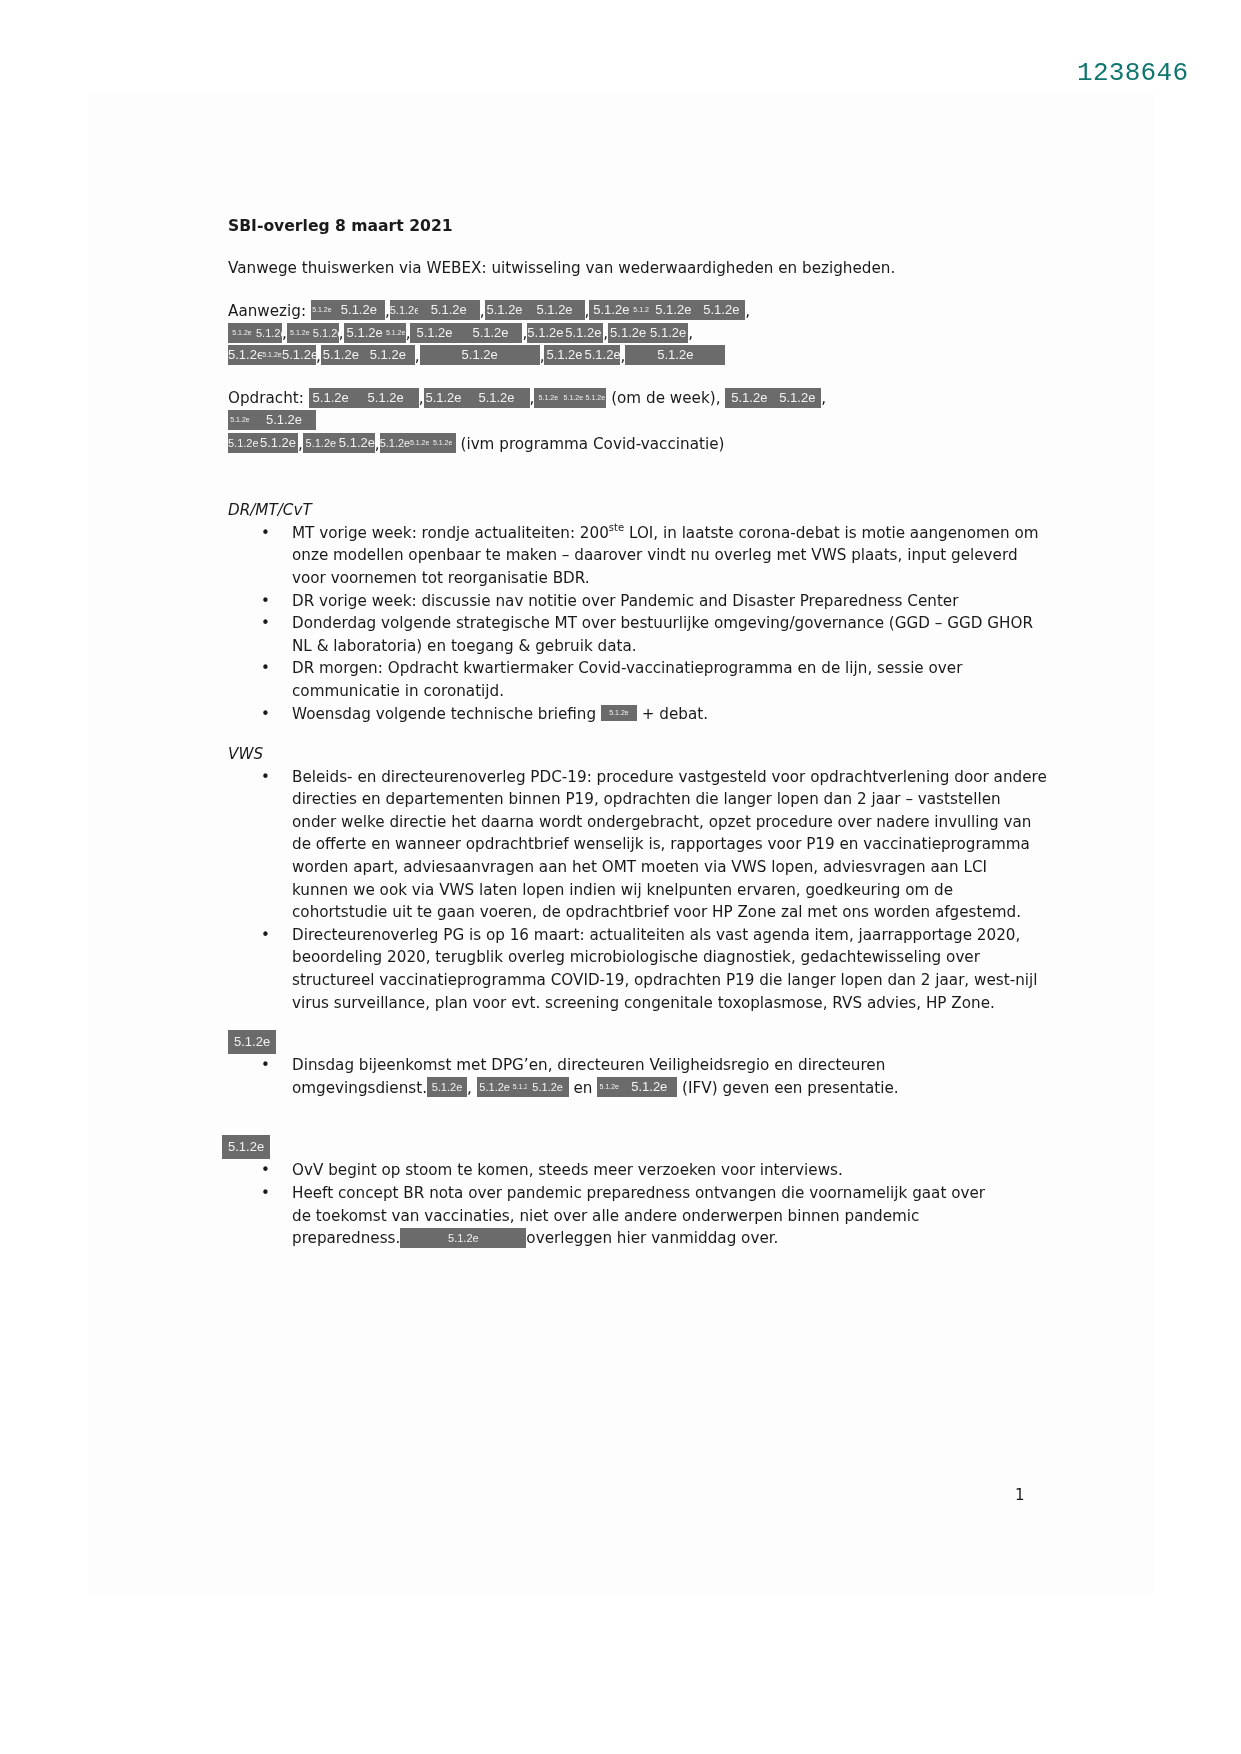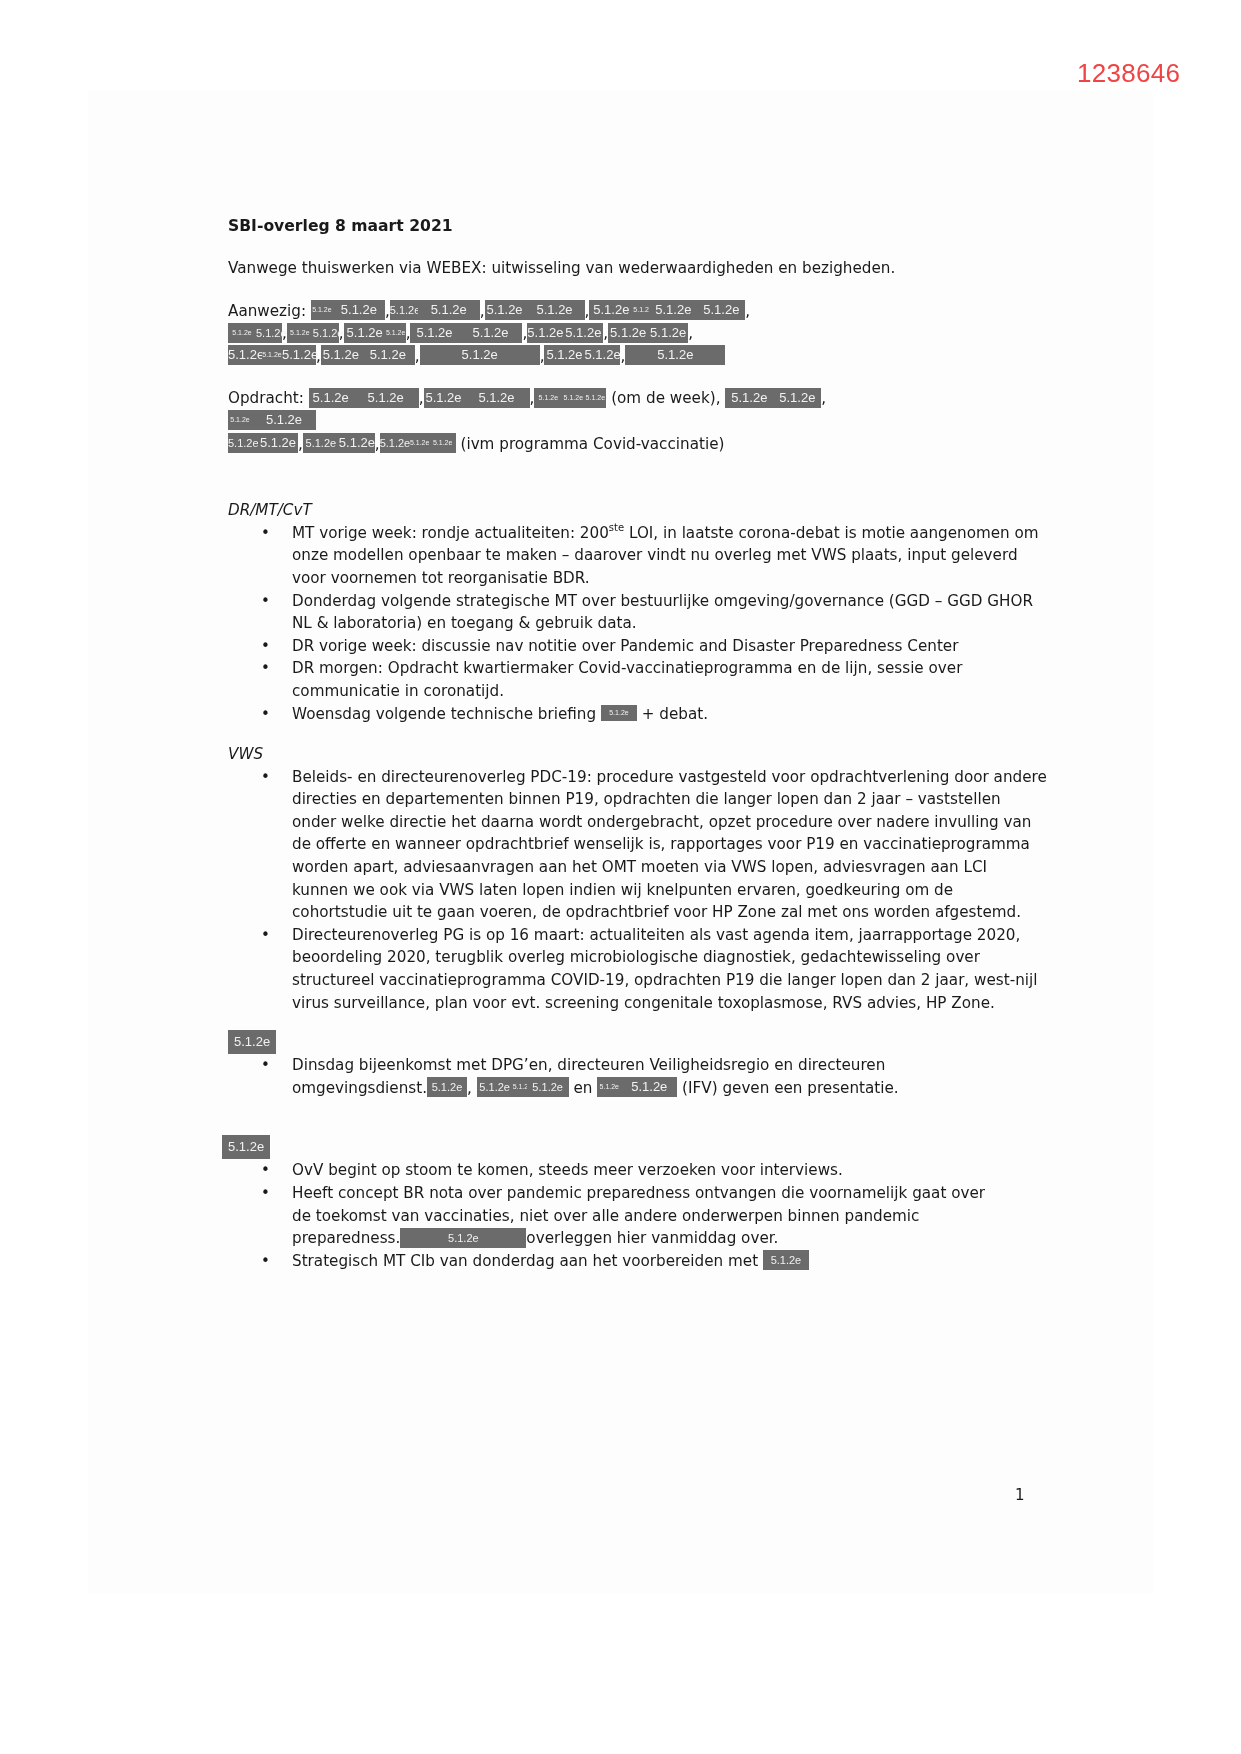--- a/index.html
+++ b/index.html
@@ -1,19 +1,19 @@
 <!DOCTYPE html>
 <html><head>
 <meta charset="utf-8">
 <style>
   html, body { margin: 0; padding: 0; background: #ffffff; }
   body { width: 1241px; height: 1754px; position: relative; overflow: hidden;
          font-family: "DejaVu Sans", sans-serif; color: #1a1a1a; }
-  .doc-id { position: absolute; left: 1077px; top: 58px; font-family: Liberation Sans, sans-serif;
-            font-size: 26px; color: #ef4444; letter-spacing: 0.3px; }
+  .doc-id { position: absolute; left: 1077px; top: 58px; font-family: Liberation Mono, monospace;
+            font-size: 26px; color: #0f766e; letter-spacing: 0.3px; }
   .page { position: absolute; left: 88px; top: 90px; width: 1065px; height: 1503px; background: #fdfdfd; }
   .content { position: absolute; left: 218px; top: 215px; width: 820px; font-size: 15.2px; line-height: 22.6px; margin-left: 10px; }
   .title { font-weight: bold; font-size: 15.6px; margin: 0; height: 22px; }
   .intro { margin-top: 20px; }
   .line { white-space: nowrap; height: 22.6px; }
   .r { display: inline-block; background: #6b6b6b; color: #f2f2f2; font-family: "Liberation Sans", sans-serif;
        font-size: 13px; line-height: 20px; height: 20px; text-align: center; vertical-align: middle; margin-top: -2px; }
   .r.s { font-size: 7px; }
   .r.m { font-size: 11px; }
   .block { margin-top: 20px; }
@@ -63,22 +63,22 @@
     </div>
     <div class="line">
       <span class="r m" style="width:30px">5.1.2e</span><span class="r" style="width:40px">5.1.2e</span>,<span class="r m" style="width:36px">5.1.2e</span><span class="r" style="width:36px">5.1.2e</span>,<span class="r m" style="width:30px">5.1.2e</span><span class="r s" style="width:20px">5.1.2e</span><span class="r s" style="width:26px">5.1.2e</span>
       <span>(ivm programma Covid-vaccinatie)</span>
     </div>
   </div>
 
   <div class="section-title" style="margin-top:44px">DR/MT/CvT</div>
   <ul>
     <li><span>MT vorige week: rondje actualiteiten: 200</span><sup>ste</sup><span> LOI, in laatste corona-debat is motie aangenomen om onze modellen openbaar te maken – daarover vindt nu overleg met VWS plaats, input geleverd voor voornemen tot reorganisatie BDR.</span></li>
+    <li>DR vorige week: discussie nav notitie over Pandemic and Disaster Preparedness Center</li>
     <li>Donderdag volgende strategische MT over bestuurlijke omgeving/governance (GGD – GGD GHOR NL &amp; laboratoria) en toegang &amp; gebruik data.</li>
-    <li>DR vorige week: discussie nav notitie over Pandemic and Disaster Preparedness Center</li>
     <li>DR morgen: Opdracht kwartiermaker Covid-vaccinatieprogramma en de lijn, sessie over communicatie in coronatijd.</li>
     <li><span>Woensdag volgende technische briefing </span><span class="r s" style="width:36px;height:16px;line-height:16px">5.1.2e</span><span> + debat.</span></li>
   </ul>
 
   <div class="section-title" style="margin-top:18px">VWS</div>
   <ul>
     <li>Beleids- en directeurenoverleg PDC-19: procedure vastgesteld voor opdrachtverlening door andere directies en departementen binnen P19, opdrachten die langer lopen dan 2 jaar – vaststellen onder welke directie het daarna wordt ondergebracht, opzet procedure over nadere invulling van de offerte en wanneer opdrachtbrief wenselijk is, rapportages voor P19 en vaccinatieprogramma worden apart, adviesaanvragen aan het OMT moeten via VWS lopen, adviesvragen aan LCI kunnen we ook via VWS laten lopen indien wij knelpunten ervaren, goedkeuring om de cohortstudie uit te gaan voeren, de opdrachtbrief voor HP Zone zal met ons worden afgestemd.</li>
     <li>Directeurenoverleg PG is op 16 maart: actualiteiten als vast agenda item, jaarrapportage 2020, beoordeling 2020, terugblik overleg microbiologische diagnostiek, gedachtewisseling over structureel vaccinatieprogramma COVID-19, opdrachten P19 die langer lopen dan 2 jaar, west-nijl virus surveillance, plan voor evt. screening congenitale toxoplasmose, RVS advies, HP Zone.</li>
   </ul>
 
@@ -95,18 +95,17 @@
 
   <div style="margin-top:36px;margin-left:-6px">
     <span class="label-box">5.1.2e</span>
     <ul style="padding-left:70px">
       <li>OvV begint op stoom te komen, steeds meer verzoeken voor interviews.</li>
       <li>
         <span>Heeft concept BR nota over pandemic preparedness ontvangen die voornamelijk gaat over</span><br>
         <span>de toekomst van vaccinaties, niet over alle andere onderwerpen binnen pandemic</span><br>
         <span>preparedness.</span><span class="r m" style="width:126px">5.1.2e</span><span>overleggen hier vanmiddag over.</span>
       </li>
-      <li><span>Strategisch MT CIb van donderdag aan het voorbereiden met </span><span class="r m" style="width:46px">5.1.2e</span></li>
     </ul>
   </div>
 </div>
 
 <div class="page-num">1</div>
 
 </body></html>

